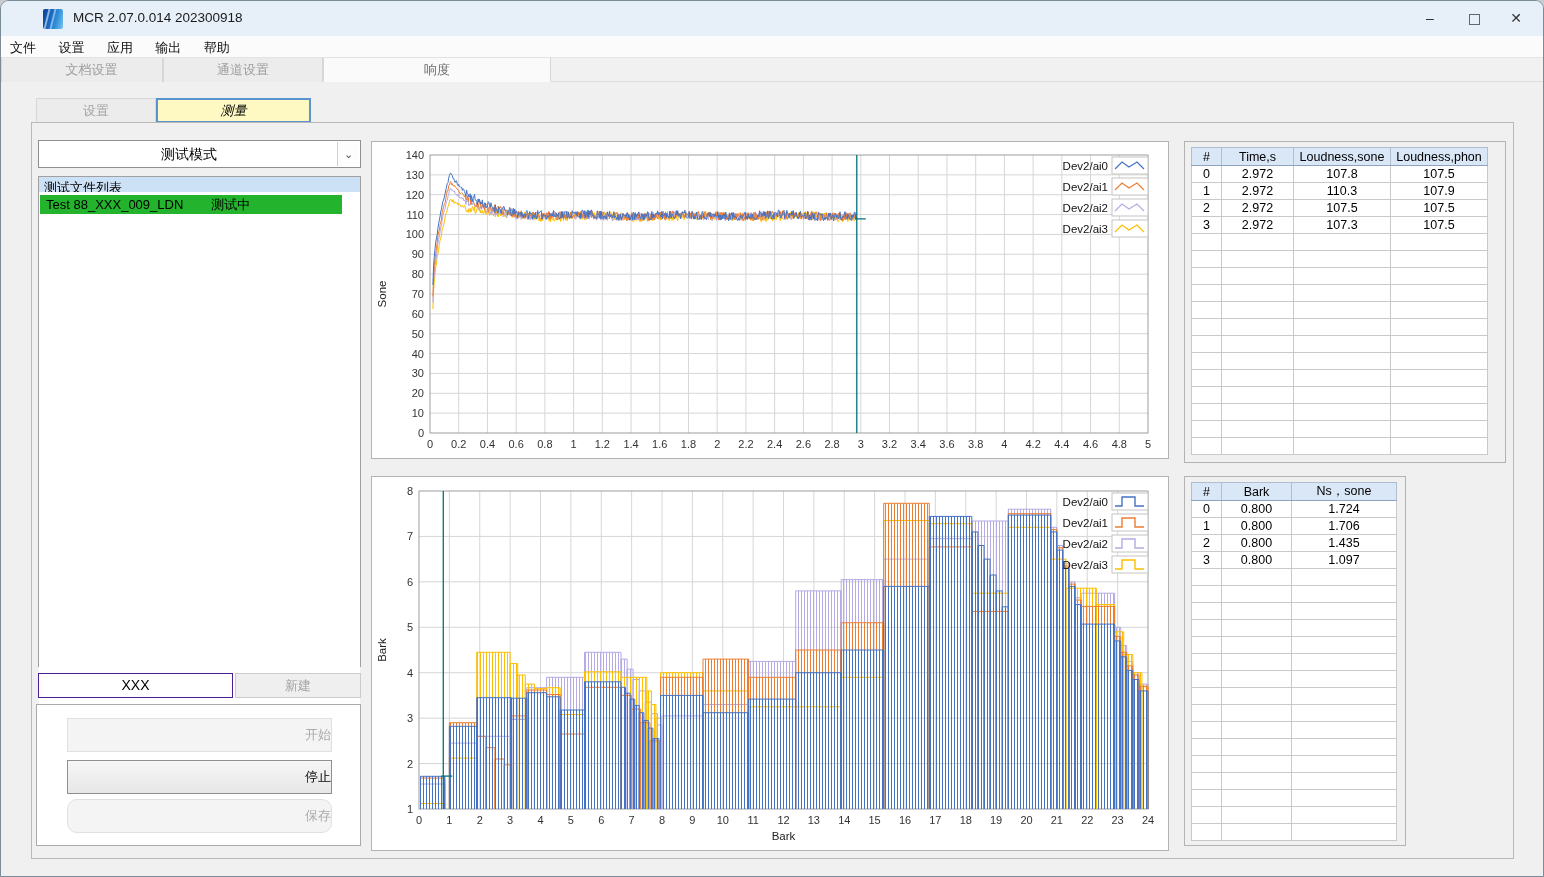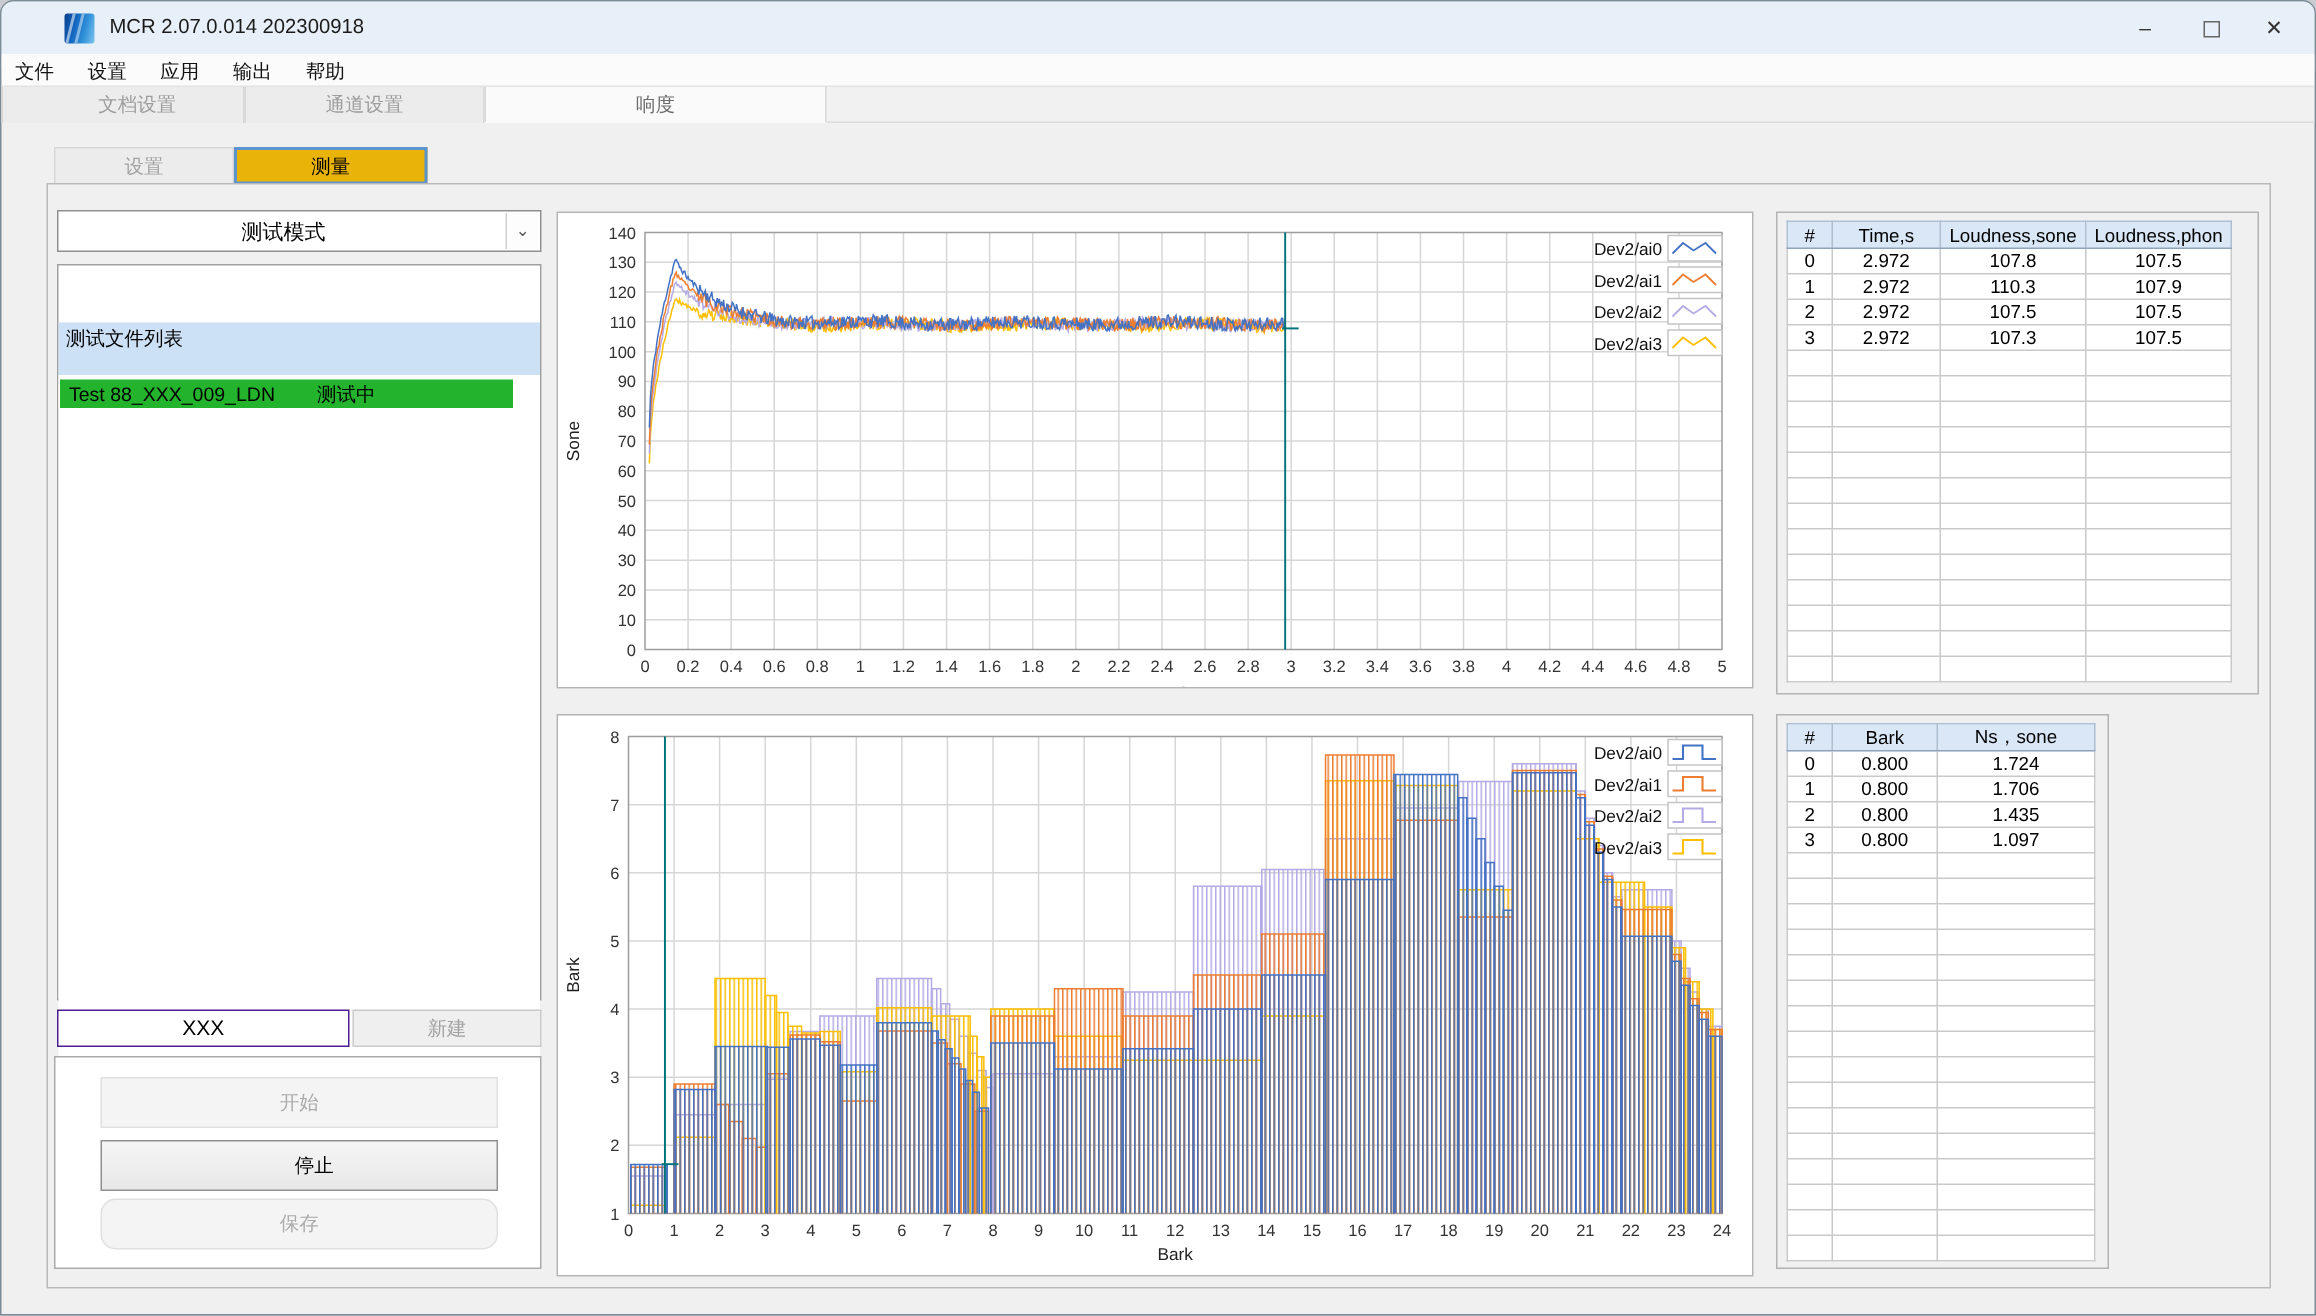--- a/index.html
+++ b/index.html
@@ -22,39 +22,39 @@
   .menubar { position:absolute; left:0; top:35px; width:100%; height:22px; background:#fbfbfb; border-bottom:1px solid #e3e3e3; }
   .menu-item { display:inline-block; padding:3px 9px 0 9px; font-size:13px; color:#111; }
   
   .tabstrip { position:absolute; left:0; top:57px; width:100%; height:24px; background:#f1f1f1; border-bottom:1px solid #dcdcdc; }
   .tab { position:absolute; top:0; height:24px; text-align:center; line-height:24px; font-size:13px;
          color:#9d9d9d; background:#ececec; border-right:1px solid #d6d6d6; border-left:1px solid #d6d6d6; }
   .tab.active { background:#fafafa; color:#6d6d6d; border-bottom:1px solid #fafafa; }
   
   .subtab { position:absolute; height:25px; text-align:center; line-height:23px; font-size:13px; }
   .subtab-settings { left:35px; top:97px; width:120px; background:#ececec; border:1px solid #d7d7d7; color:#a3a3a3; }
-  .subtab-measure  { left:155px; top:97px; width:129px; background:#eab308; border:2px solid #5b93cf; color:#000; line-height:21px; }
+  .subtab-measure  { left:155px; top:97px; width:155px; background:#fef9c3; border:2px solid #5b93cf; color:#000; line-height:21px;font-style:italic; }
   
   .page-box { position:absolute; left:30px; top:121px; width:1483px; height:737px; background:#f0f0f0; border:1px solid #b9b9b9; }
   
   .combo { position:absolute; left:37px; top:139px; width:323px; height:28px; background:#fff; border:1px solid #8f8f8f; }
   .combo-value { position:absolute; left:0; top:5px; width:300px; text-align:center; font-size:14px; color:#000; }
   .combo-arrow { position:absolute; right:1px; top:1px; width:22px; height:24px; border-left:1px solid #d0d0d0;
                  color:#555; font-size:11px; text-align:center; line-height:24px; background:#fdfdfd; }
   .listwrap { position:absolute; left:37px; top:175px; width:323px; height:491px; border:1px solid #a0a0a0; background:#fff; }
-  .listheader { height:35px; background:#cde1f6; font-size:13px; color:#000; padding:2px 0 0 5px;margin-top:38px; }
+  .listheader { height:15px; background:#cde1f6; font-size:13px; color:#000; padding:2px 0 0 5px; }
   .listbody { position:relative; width:100%; height:524px; background:#fff; }
   .listitem { position:absolute; left:1px; top:3px; width:302px; height:19px; background:#23b32c; color:#000;
               font-size:13px; padding:1px 0 0 6px; white-space:pre; }
   .xxx-field { position:absolute; left:37px; top:672px; width:195px; height:25px; background:#fff; border:1px solid #4c1d95;
                text-align:center; font-size:14px; color:#000; line-height:23px; }
   .new-btn { position:absolute; left:234px; top:672px; width:126px; height:25px; background:#efefef; border:1px solid #cbcbcb;
              text-align:center; font-size:13px; color:#a2a2a2; line-height:23px; }
   .ctrl-box { position:absolute; left:35px; top:703px; width:325px; height:142px; background:#fff; border:1px solid #aaaaaa; }
-  .ctrl-btn { position:absolute; left:30px; width:265px; height:34px; text-align:center; font-size:13px; line-height:32px; }
+  .ctrl-btn { position:absolute; left:30px; width:265px; height:34px; text-align:right; font-size:13px; line-height:32px; }
   .ctrl-disabled { background:#f4f4f4; border:1px solid #e0e0e0; color:#ababab; }
   .ctrl-enabled  { background:linear-gradient(#f6f6f6,#e7e7e7); border:1px solid #8f8f8f; color:#000; }
   
   .chart-panel { position:absolute; background:#fff; border:1px solid #b3b3b3; }
   .chart-top    { left:370px; top:140px; width:798px; height:318px; }
   .chart-bottom { left:370px; top:475px; width:798px; height:375px; }
   
   .table-panel { position:absolute; background:#f0f0f0; border:1px solid #b3b3b3; }
   .tp-top    { left:1183px; top:140px; width:322px; height:322px; }
   .tp-bottom { left:1183px; top:475px; width:222px; height:370px; }

